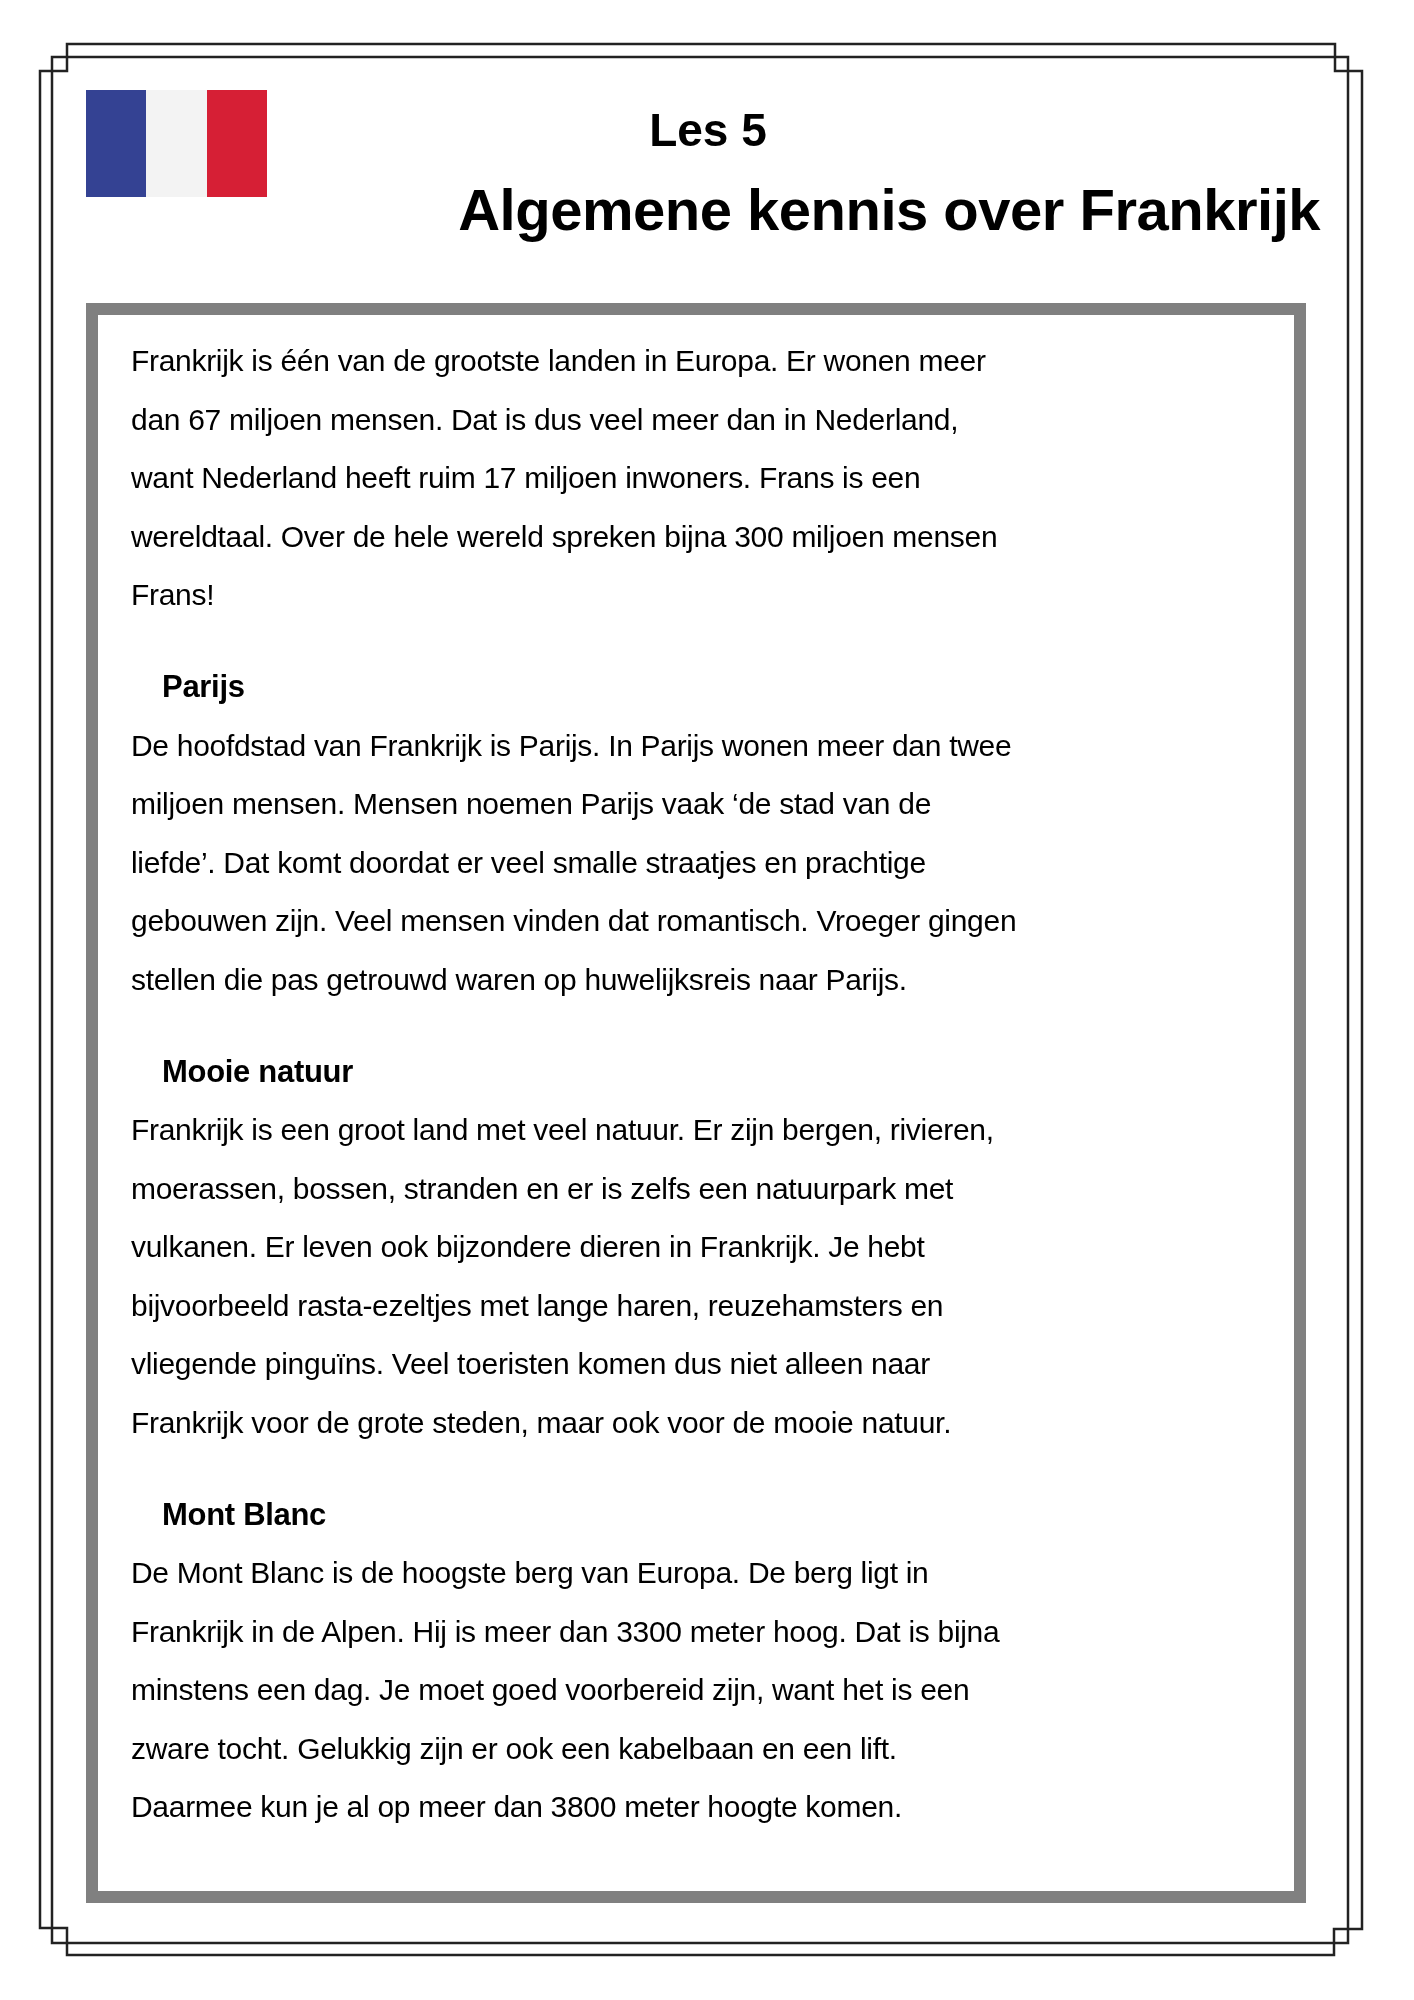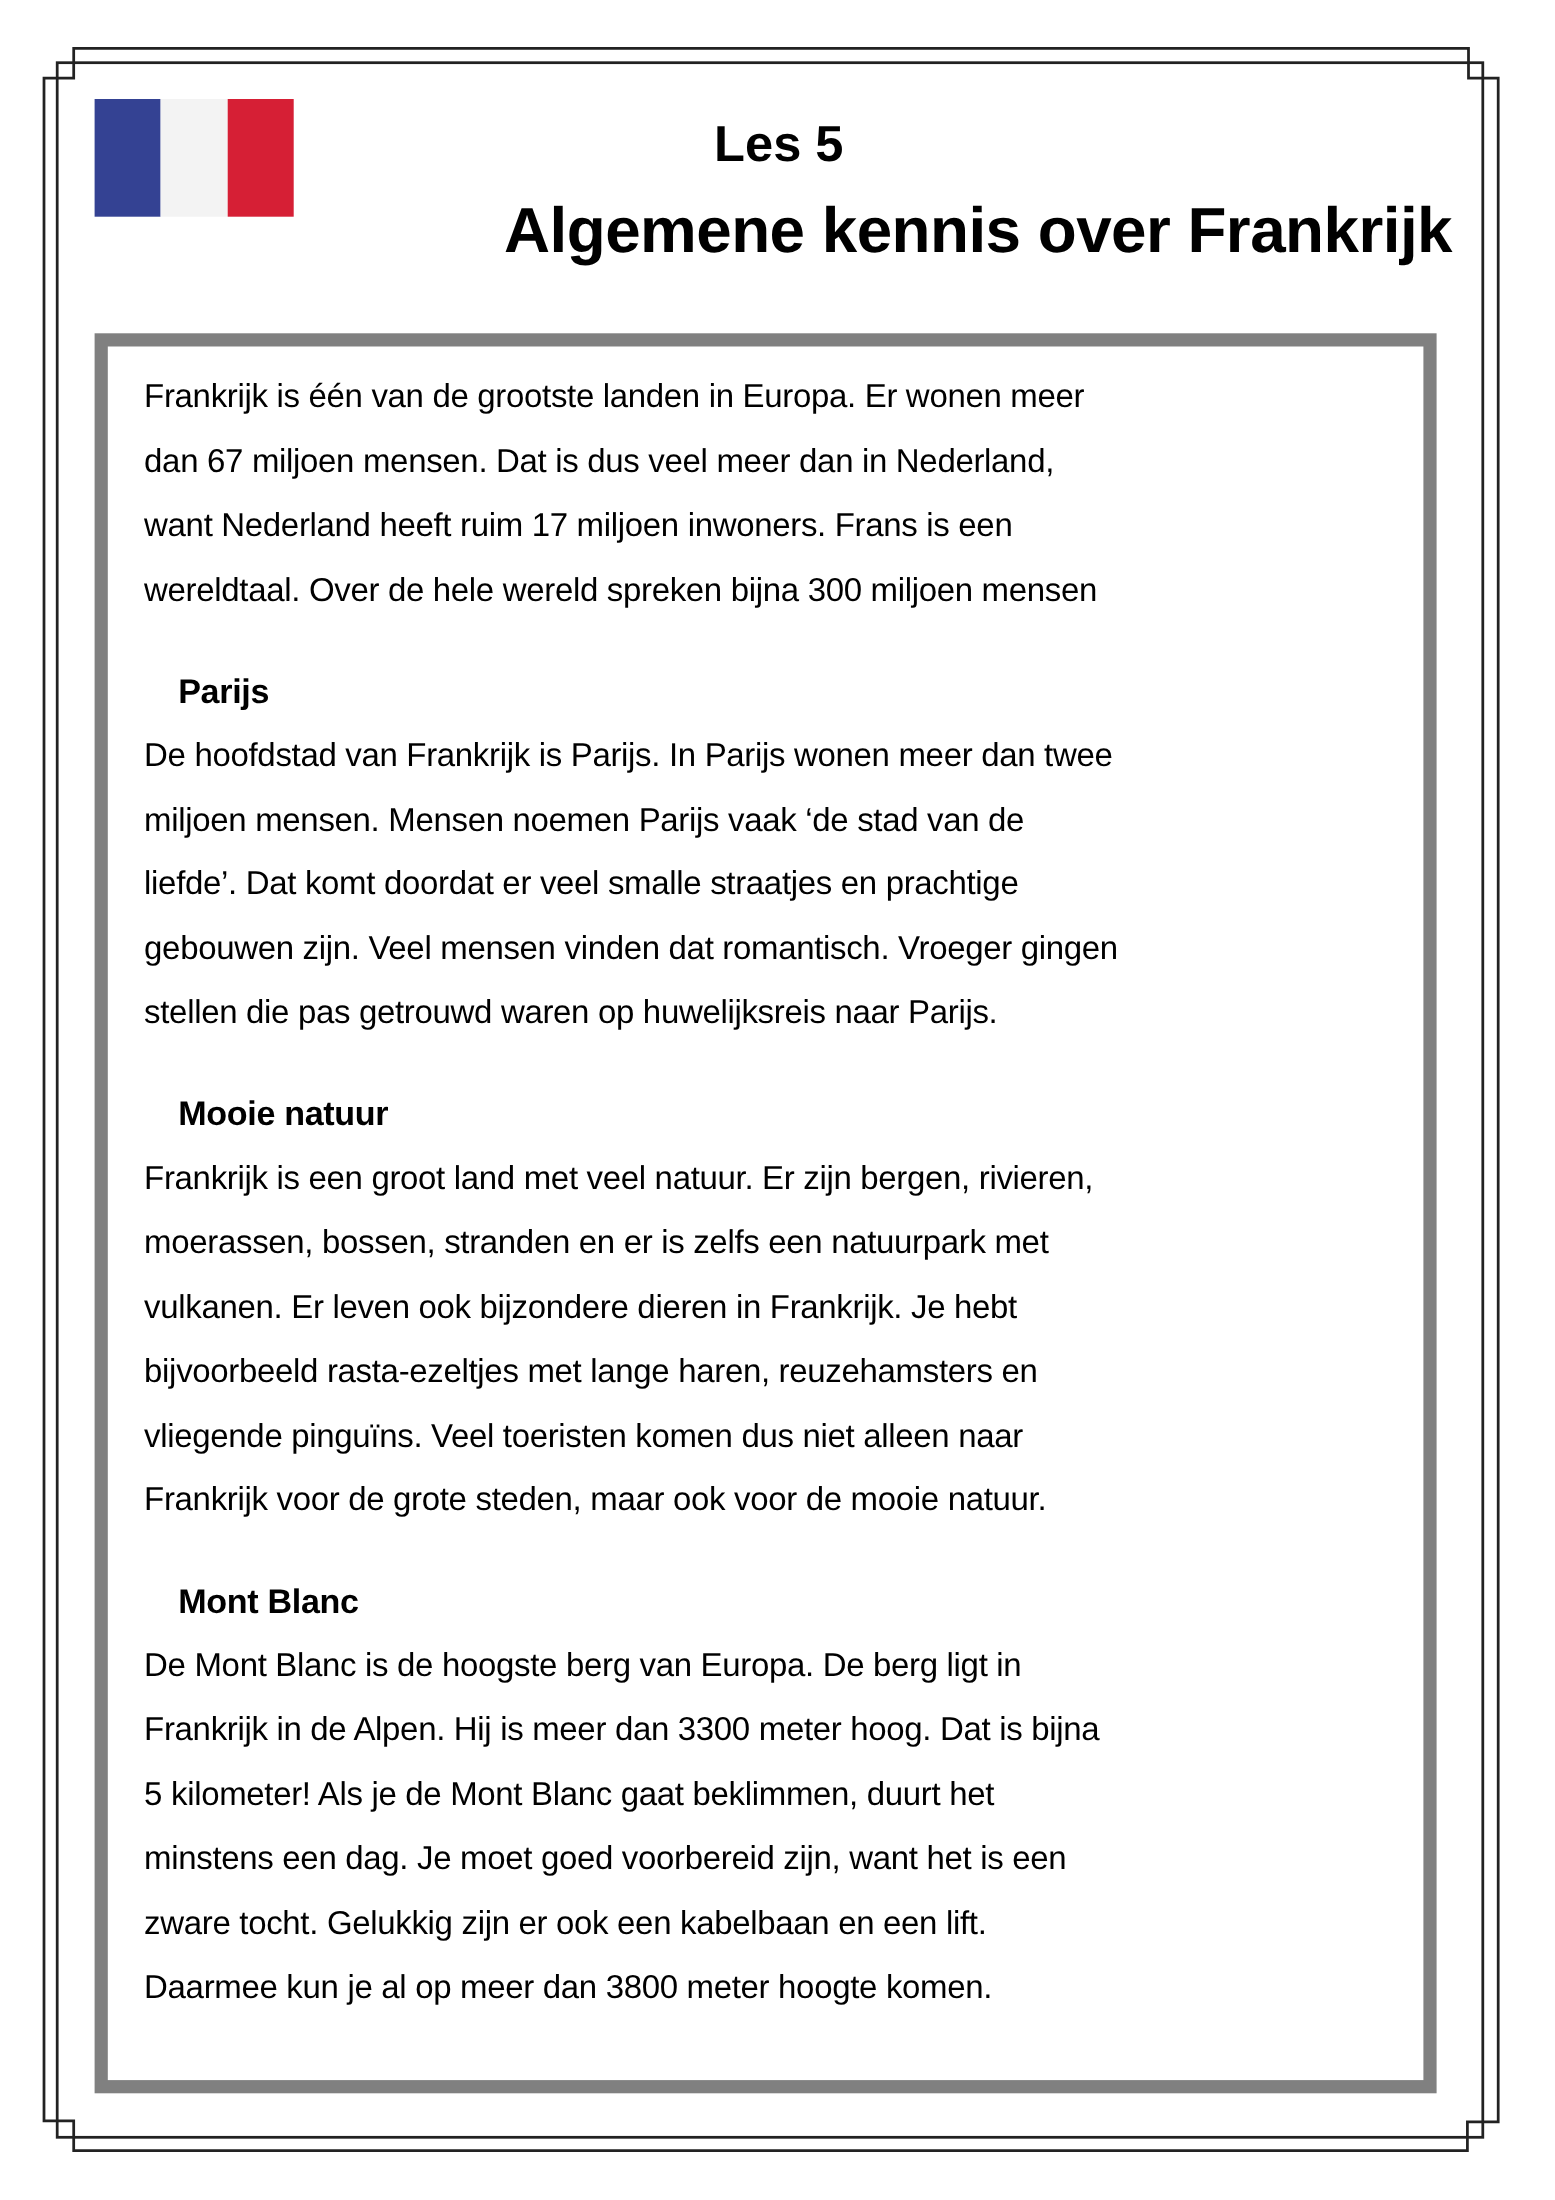--- a/index.html
+++ b/index.html
@@ -37,20 +37,21 @@
 <div class="title">Algemene kennis over Frankrijk</div>
 
 <div class="box"></div>
 
 <div class="content">
   <div class="para">
     <span class="line">Frankrijk is één van de grootste landen in Europa. Er wonen meer</span>
     <span class="line">dan 67 miljoen mensen. Dat is dus veel meer dan in Nederland,</span>
     <span class="line">want Nederland heeft ruim 17 miljoen inwoners. Frans is een</span>
     <span class="line">wereldtaal. Over de hele wereld spreken bijna 300 miljoen mensen</span>
+    <span class="line">Frans!</span>
   </div>
   <div class="para">
     <span class="heading">Parijs</span>
     <span class="line">De hoofdstad van Frankrijk is Parijs. In Parijs wonen meer dan twee</span>
     <span class="line">miljoen mensen. Mensen noemen Parijs vaak ‘de stad van de</span>
     <span class="line">liefde’. Dat komt doordat er veel smalle straatjes en prachtige</span>
     <span class="line">gebouwen zijn. Veel mensen vinden dat romantisch. Vroeger gingen</span>
     <span class="line">stellen die pas getrouwd waren op huwelijksreis naar Parijs.</span>
   </div>
   <div class="para">
@@ -59,18 +60,17 @@
     <span class="line">moerassen, bossen, stranden en er is zelfs een natuurpark met</span>
     <span class="line">vulkanen. Er leven ook bijzondere dieren in Frankrijk. Je hebt</span>
     <span class="line">bijvoorbeeld rasta-ezeltjes met lange haren, reuzehamsters en</span>
     <span class="line">vliegende pinguïns. Veel toeristen komen dus niet alleen naar</span>
     <span class="line">Frankrijk voor de grote steden, maar ook voor de mooie natuur.</span>
   </div>
   <div class="para">
     <span class="heading">Mont Blanc</span>
     <span class="line">De Mont Blanc is de hoogste berg van Europa. De berg ligt in</span>
     <span class="line">Frankrijk in de Alpen. Hij is meer dan 3300 meter hoog. Dat is bijna</span>
-    <span class="line">5 kilometer! Als je de Mont Blanc gaat beklimmen, duurt het</span>
     <span class="line">minstens een dag. Je moet goed voorbereid zijn, want het is een</span>
     <span class="line">zware tocht. Gelukkig zijn er ook een kabelbaan en een lift.</span>
     <span class="line">Daarmee kun je al op meer dan 3800 meter hoogte komen.</span>
   </div>
 </div>
 
 </body></html>

